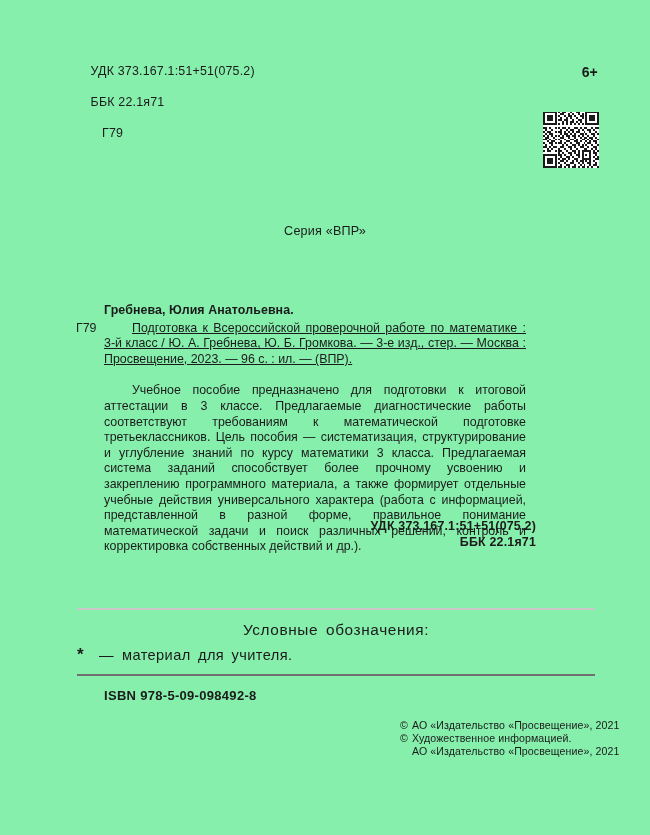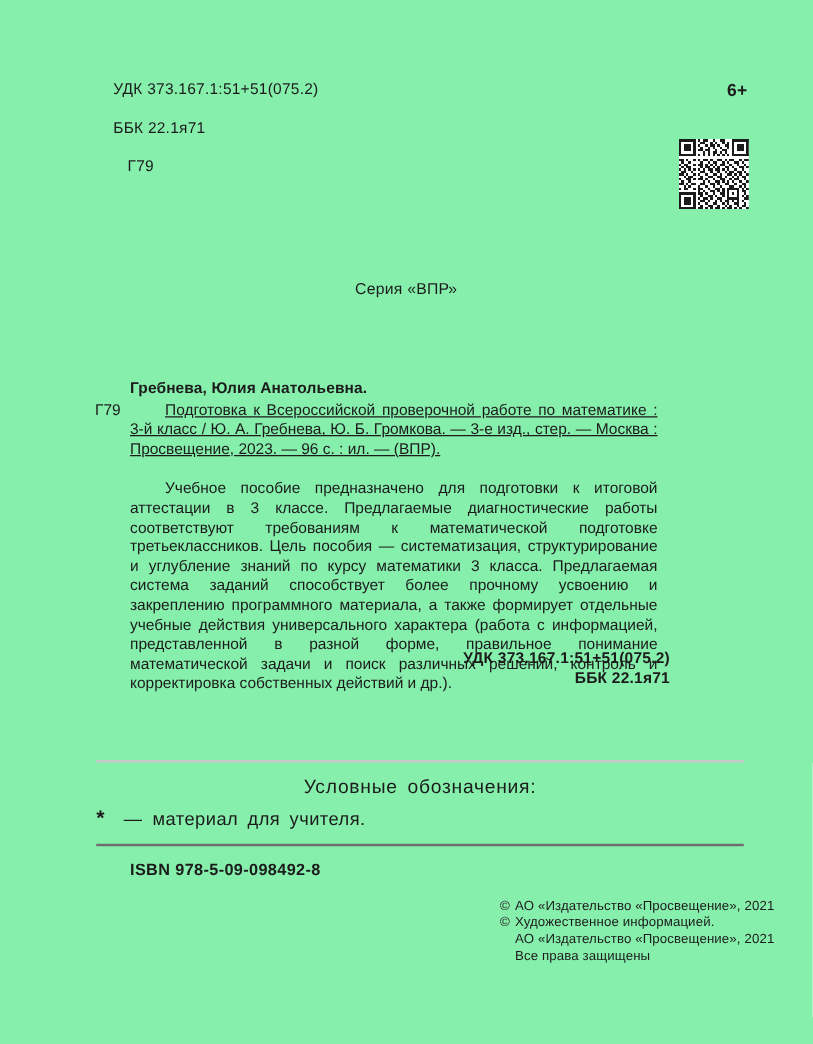--- a/index.html
+++ b/index.html
@@ -494,19 +494,15 @@
       <span class="copyright-text">АО «Издательство «Просвещение», 2021</span>
     </div>
     <div class="copyright-line">
       <span class="copyright-mark">©</span>
       <span class="copyright-text">Художественное информацией.</span>
     </div>
     <div class="copyright-line">
       <span class="copyright-mark"></span>
       <span class="copyright-text">АО «Издательство «Просвещение», 2021</span>
     </div>
-    <div class="copyright-line">
-      <span class="copyright-mark"></span>
-      <span class="copyright-text">Все права защищены</span>
-    </div>
   </div>
 
 </div>
 
 </body></html>

